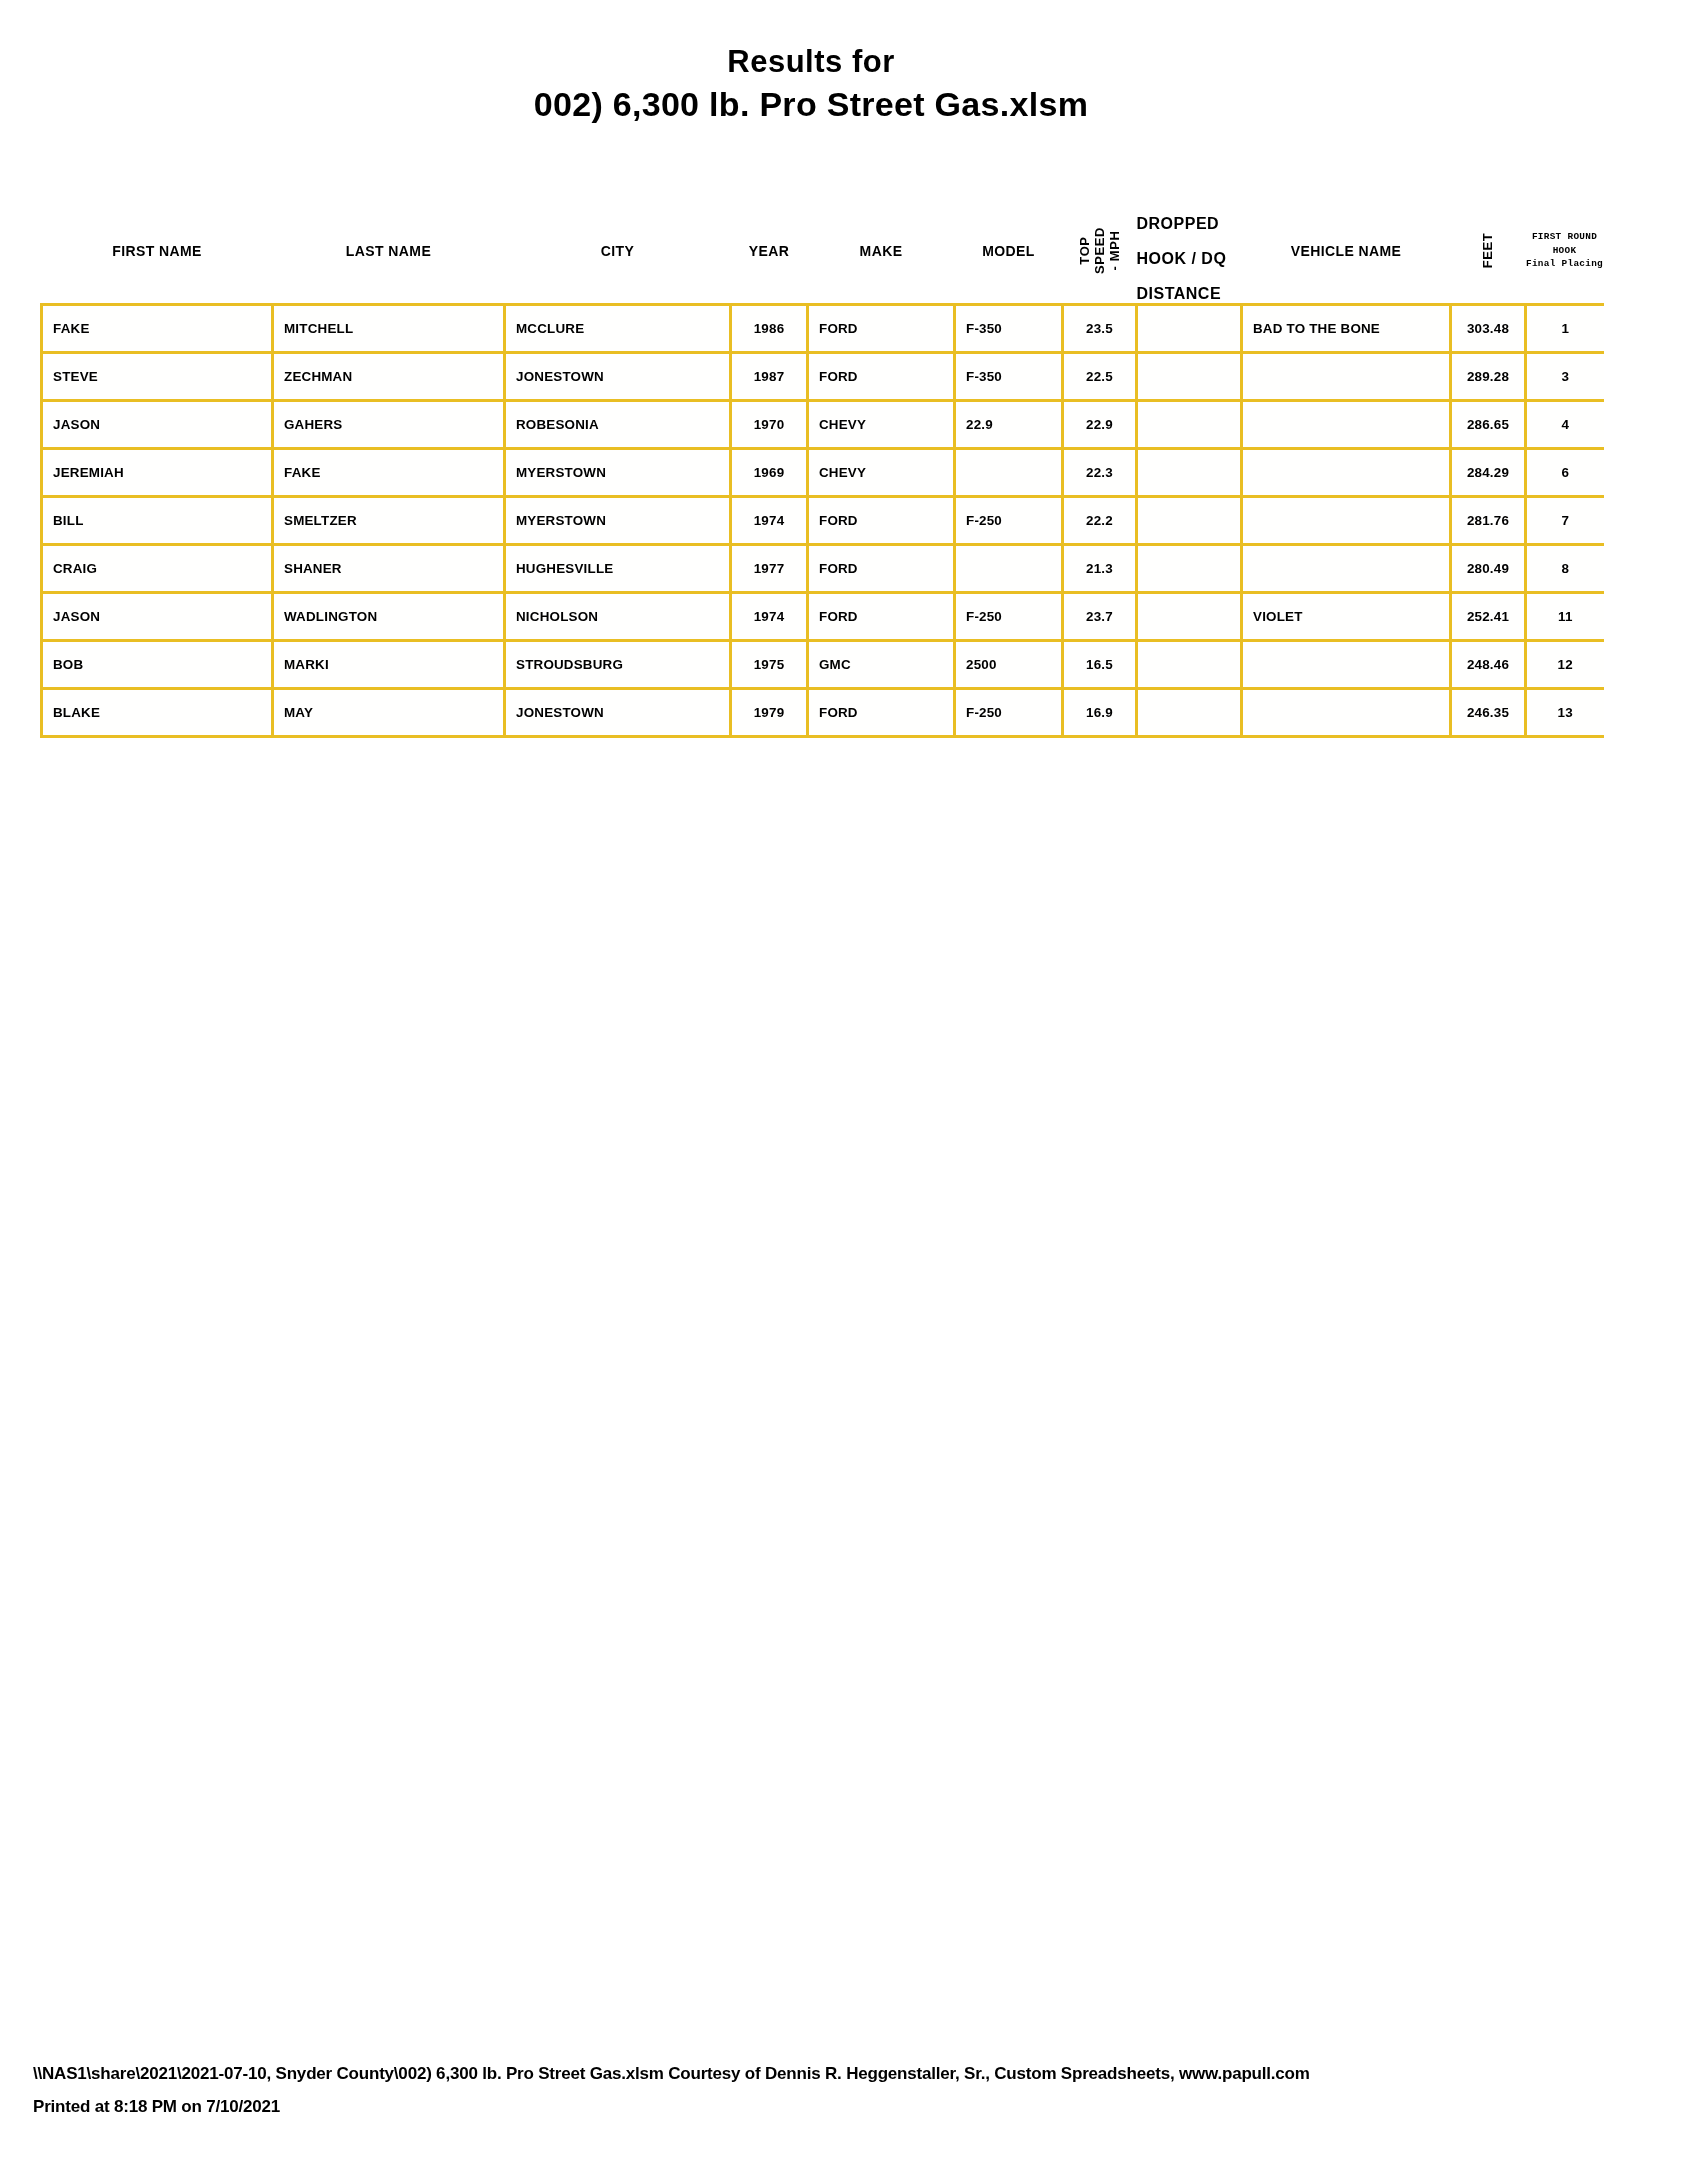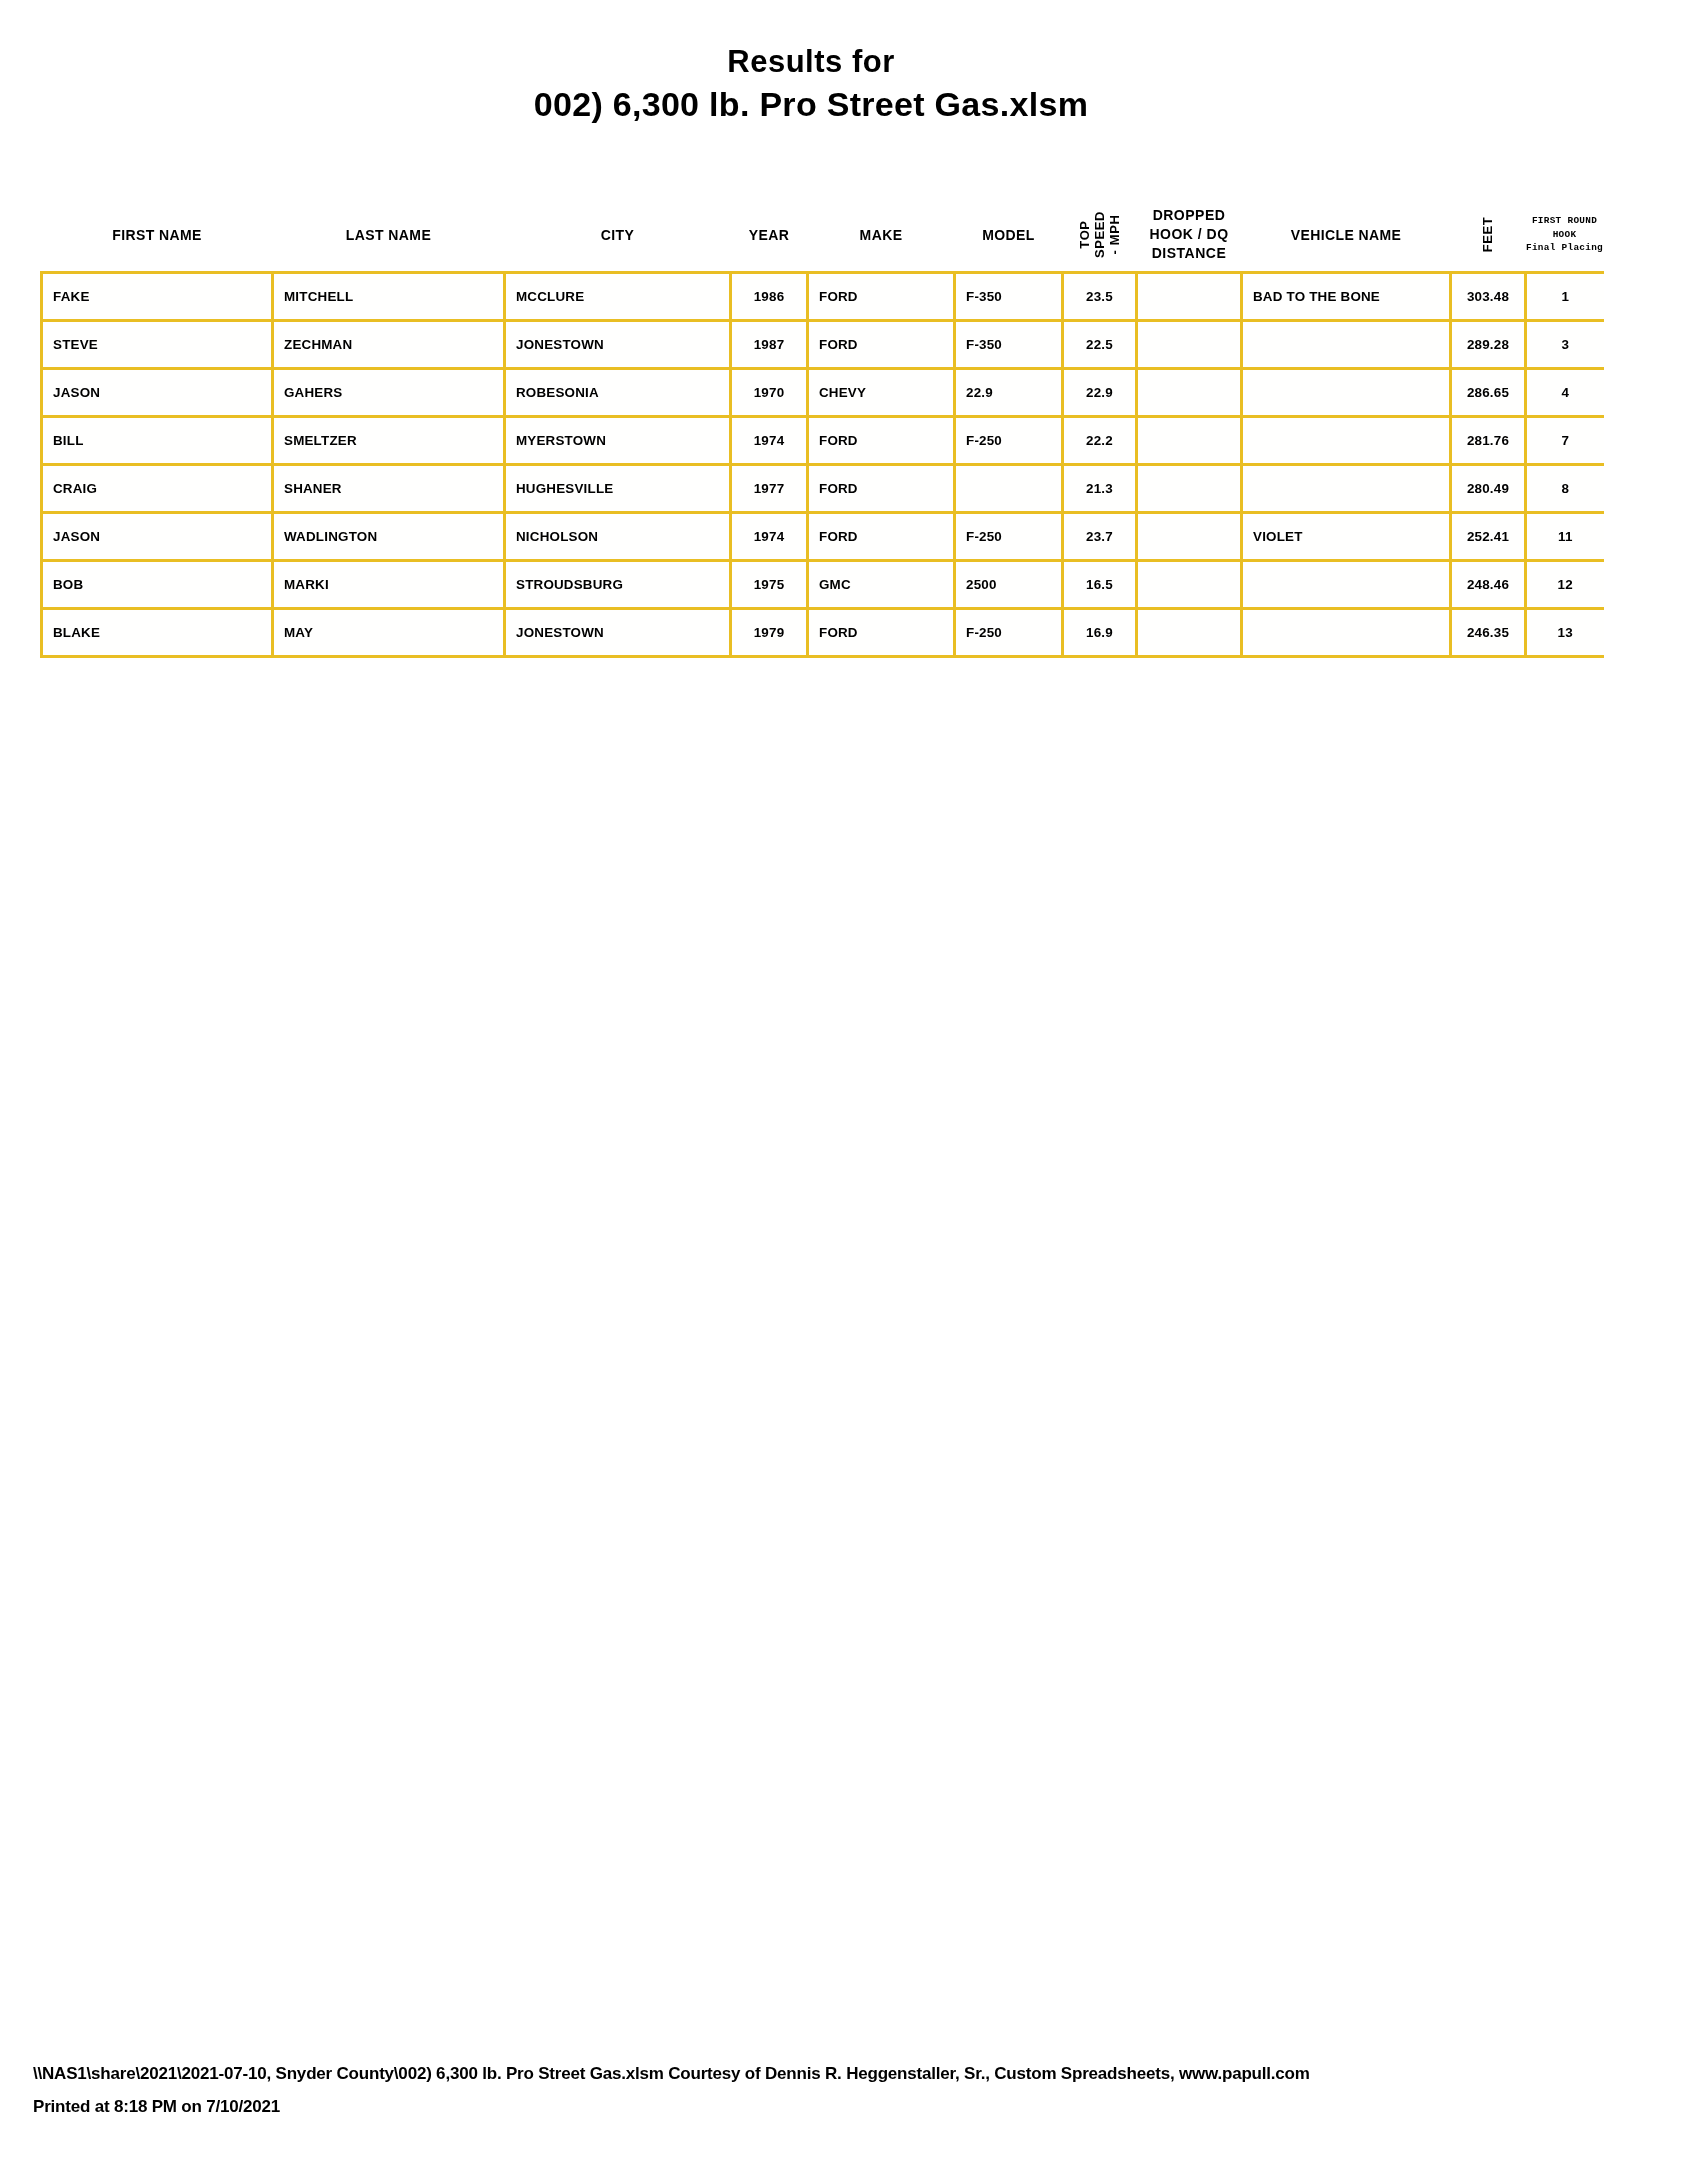--- a/index.html
+++ b/index.html
@@ -23,21 +23,21 @@
     font-size:13.4px;font-weight:700;letter-spacing:0.2px;
     padding:0 0 0 10px;white-space:nowrap;overflow:hidden;
     background:#fffffe;
   }
   tbody td.al-center{text-align:center;padding:0;}
   tbody td:last-child{border-right:0;}
 
   .rot-wrap{display:flex;align-items:center;justify-content:center;height:73px;}
   .rot{transform:rotate(-90deg);}
   .rot span{display:block;text-align:center;font-size:13px;line-height:15px;letter-spacing:0.6px;white-space:nowrap;}
-  .hdr-3line span{display:block;text-align:center;font-size:14px;line-height:19px;letter-spacing:0.5px;}
+  .hdr-3line span{display:block;text-align:left;font-size:16px;line-height:19px;letter-spacing:0.5px;margin-top:16px;}
   .hdr-tiny span{display:block;text-align:center;font-size:9.4px;line-height:13.4px;letter-spacing:0.3px;font-family:Liberation Mono, monospace;}
 
   .footer{position:absolute;left:33px;top:2063px;font-size:17px;line-height:21px;letter-spacing:-0.2px;white-space:nowrap;}
   .footer .f-line{margin-bottom:12px;}
 </style>
 </head>
 <body>
 
 <div class="title-block">
   <div class="title-line1">Results for</div>
@@ -133,20 +133,33 @@
         <td class="al-center">1970</td>
         <td class="al-left">CHEVY</td>
         <td class="al-left">22.9</td>
         <td class="al-center">22.9</td>
         <td class="al-center"></td>
         <td class="al-left"></td>
         <td class="al-center">286.65</td>
         <td class="al-center">4</td>
       </tr>
       <tr>
+        <td class="al-left">JEREMIAH</td>
+        <td class="al-left">FAKE</td>
+        <td class="al-left">MYERSTOWN</td>
+        <td class="al-center">1969</td>
+        <td class="al-left">CHEVY</td>
+        <td class="al-left"></td>
+        <td class="al-center">22.3</td>
+        <td class="al-center"></td>
+        <td class="al-left"></td>
+        <td class="al-center">284.29</td>
+        <td class="al-center">6</td>
+      </tr>
+      <tr>
         <td class="al-left">BILL</td>
         <td class="al-left">SMELTZER</td>
         <td class="al-left">MYERSTOWN</td>
         <td class="al-center">1974</td>
         <td class="al-left">FORD</td>
         <td class="al-left">F-250</td>
         <td class="al-center">22.2</td>
         <td class="al-center"></td>
         <td class="al-left"></td>
         <td class="al-center">281.76</td>

